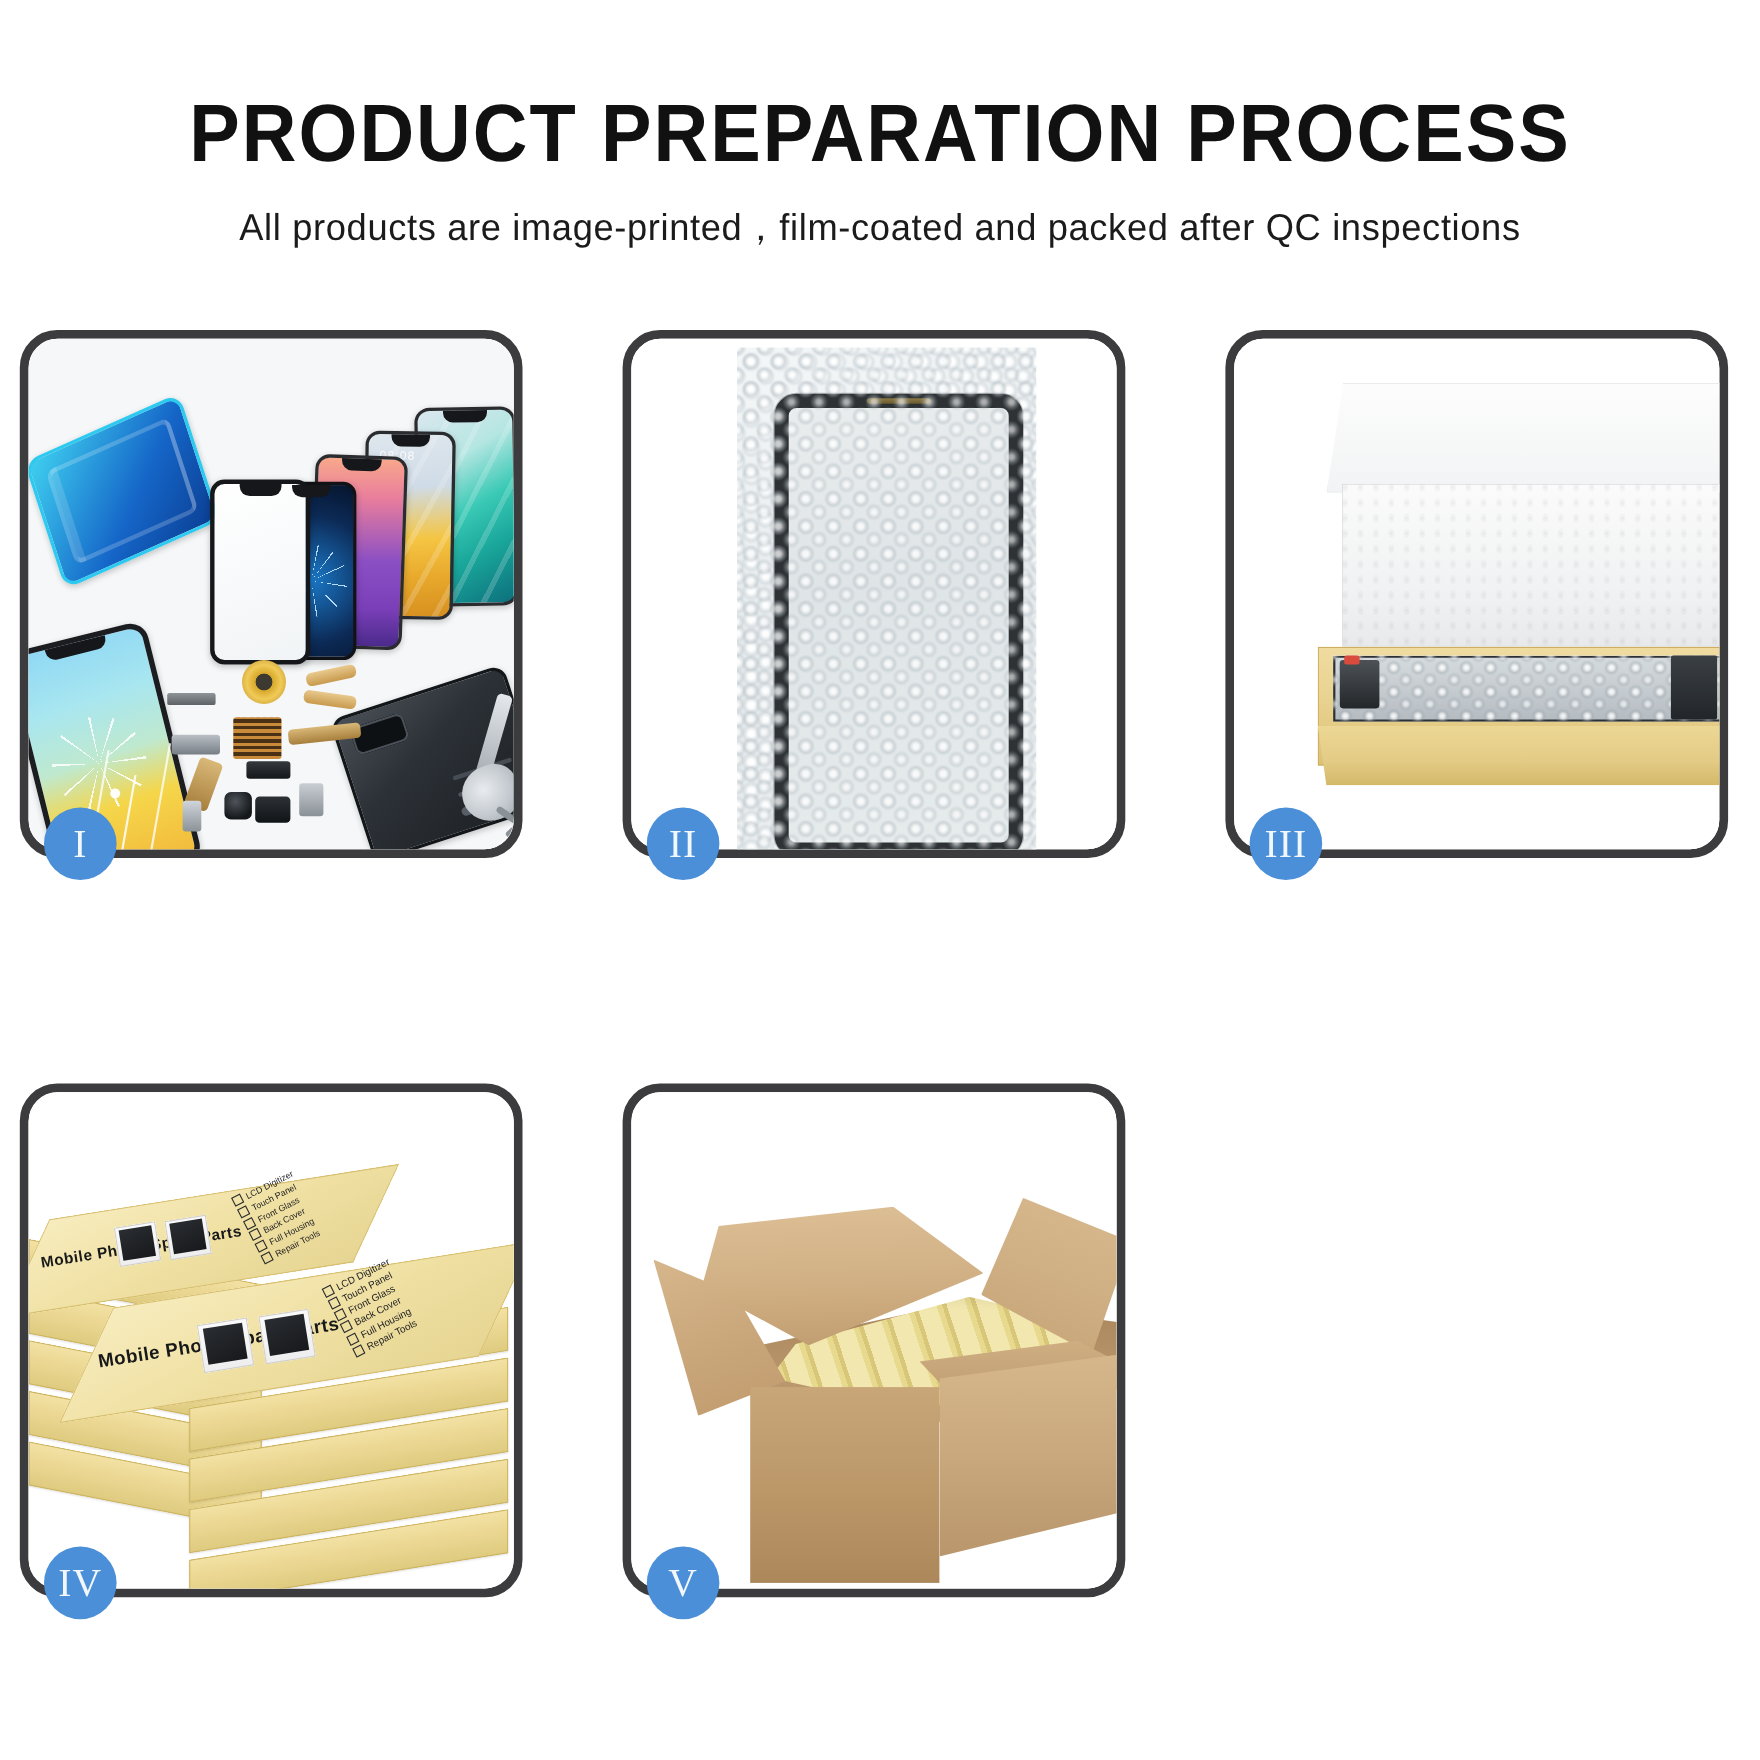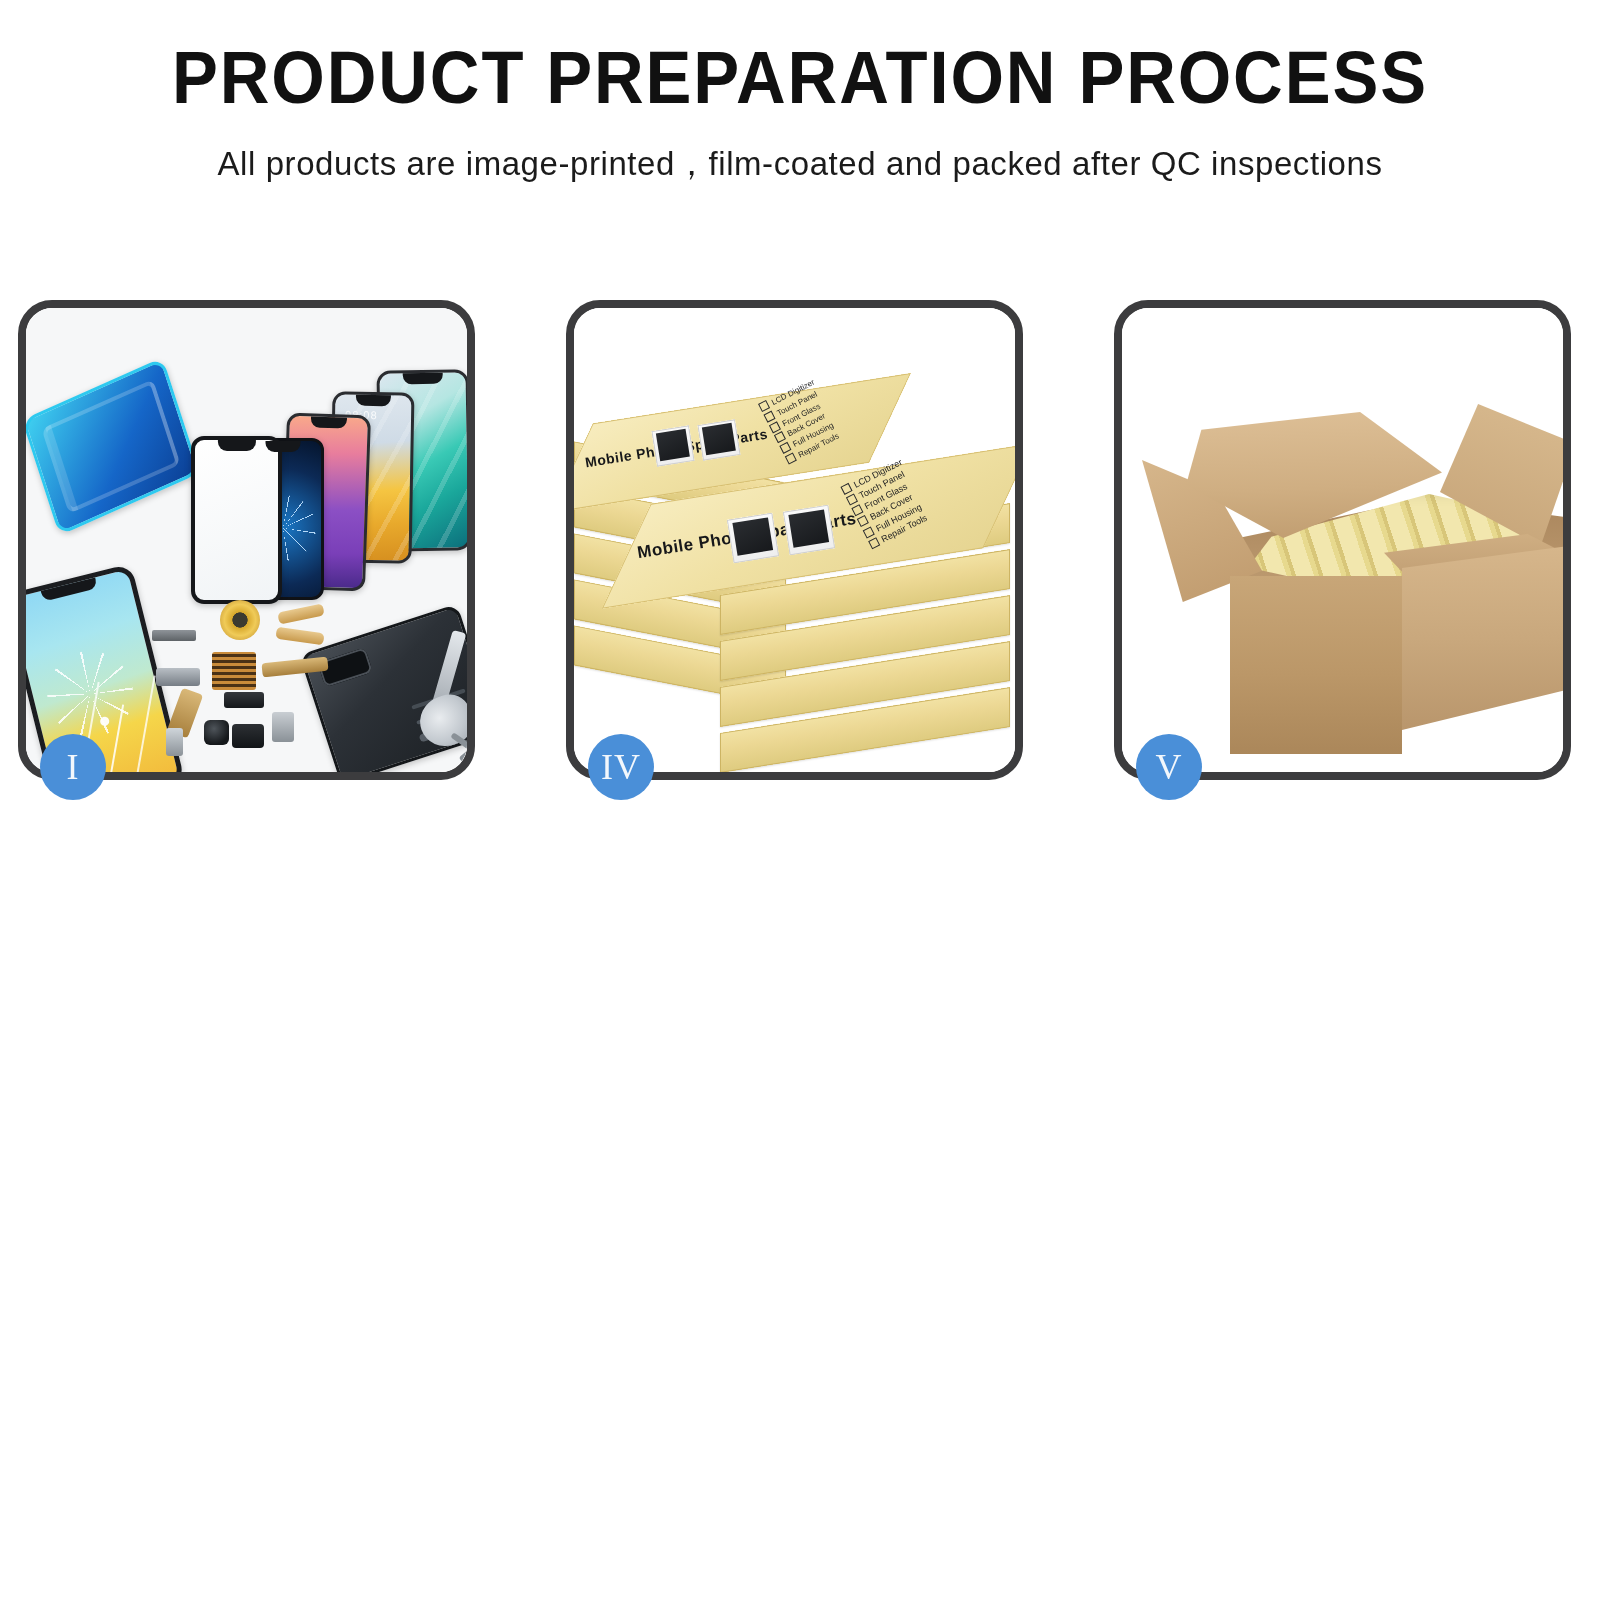--- a/index.html
+++ b/index.html
@@ -11,21 +11,21 @@
     width: 1600px;
     height: 1600px;
     font-family: "Liberation Sans", sans-serif;
     overflow: hidden;
     position: relative;
   }
 
   
   .header {
     width: 100%;
-    padding-top: 41px;
+    padding-top: 84px;
     text-align: center;
   }
   .title {
     font-family: "Liberation Sans", sans-serif;
     font-size: 74px;
     font-weight: 700;
     letter-spacing: 2px;
     color: #111111;
     line-height: 1.0;
     transform: scaleX(0.93);
@@ -541,21 +541,49 @@
         <div class="part p-mod"></div>
         <div class="part p-tool"></div>
         <div class="part p-brush"></div>
         <div class="part p-screw1"></div>
         <div class="part p-screw2"></div>
       </div>
     </div>
     <div class="badge">I</div>
   </div>
 
-
+  <div class="panel">
+    <div class="panel-clip">
+      <div class="scene2">
+        <div class="bw-sheet">
+          <div class="bw-screen">
+            <span class="earpiece"></span>
+
+          </div>
+          <div class="bw-overlay"></div>
+        </div>
+      </div>
+    </div>
+    <div class="badge">II</div>
+  </div>
+
+  <div class="panel">
+    <div class="panel-clip">
+      <div class="scene3">
+        <div class="b3-lidback"></div>
+        <div class="b3-lid"></div>
+        <div class="b3-tray"></div>
+        <div class="b3-screen"></div>
+        <div class="b3-conn"></div>
+        <div class="b3-right"></div>
+        <div class="b3-trayfront"></div>
+      </div>
+    </div>
+    <div class="badge">III</div>
+  </div>
 
   <div class="panel">
     <div class="panel-clip">
       <div class="scene4">
         <div class="stackwrap">
 
           <div class="ybox" style="left:4px; top:112px; width:212px; height:40px; transform:skewY(11deg);"></div>
           <div class="ybox" style="left:4px; top:158px; width:212px; height:40px; transform:skewY(11deg);"></div>
           <div class="ybox" style="left:4px; top:204px; width:212px; height:40px; transform:skewY(11deg);"></div>
           <div class="ybox" style="left:4px; top:250px; width:212px; height:40px; transform:skewY(11deg);"></div>

